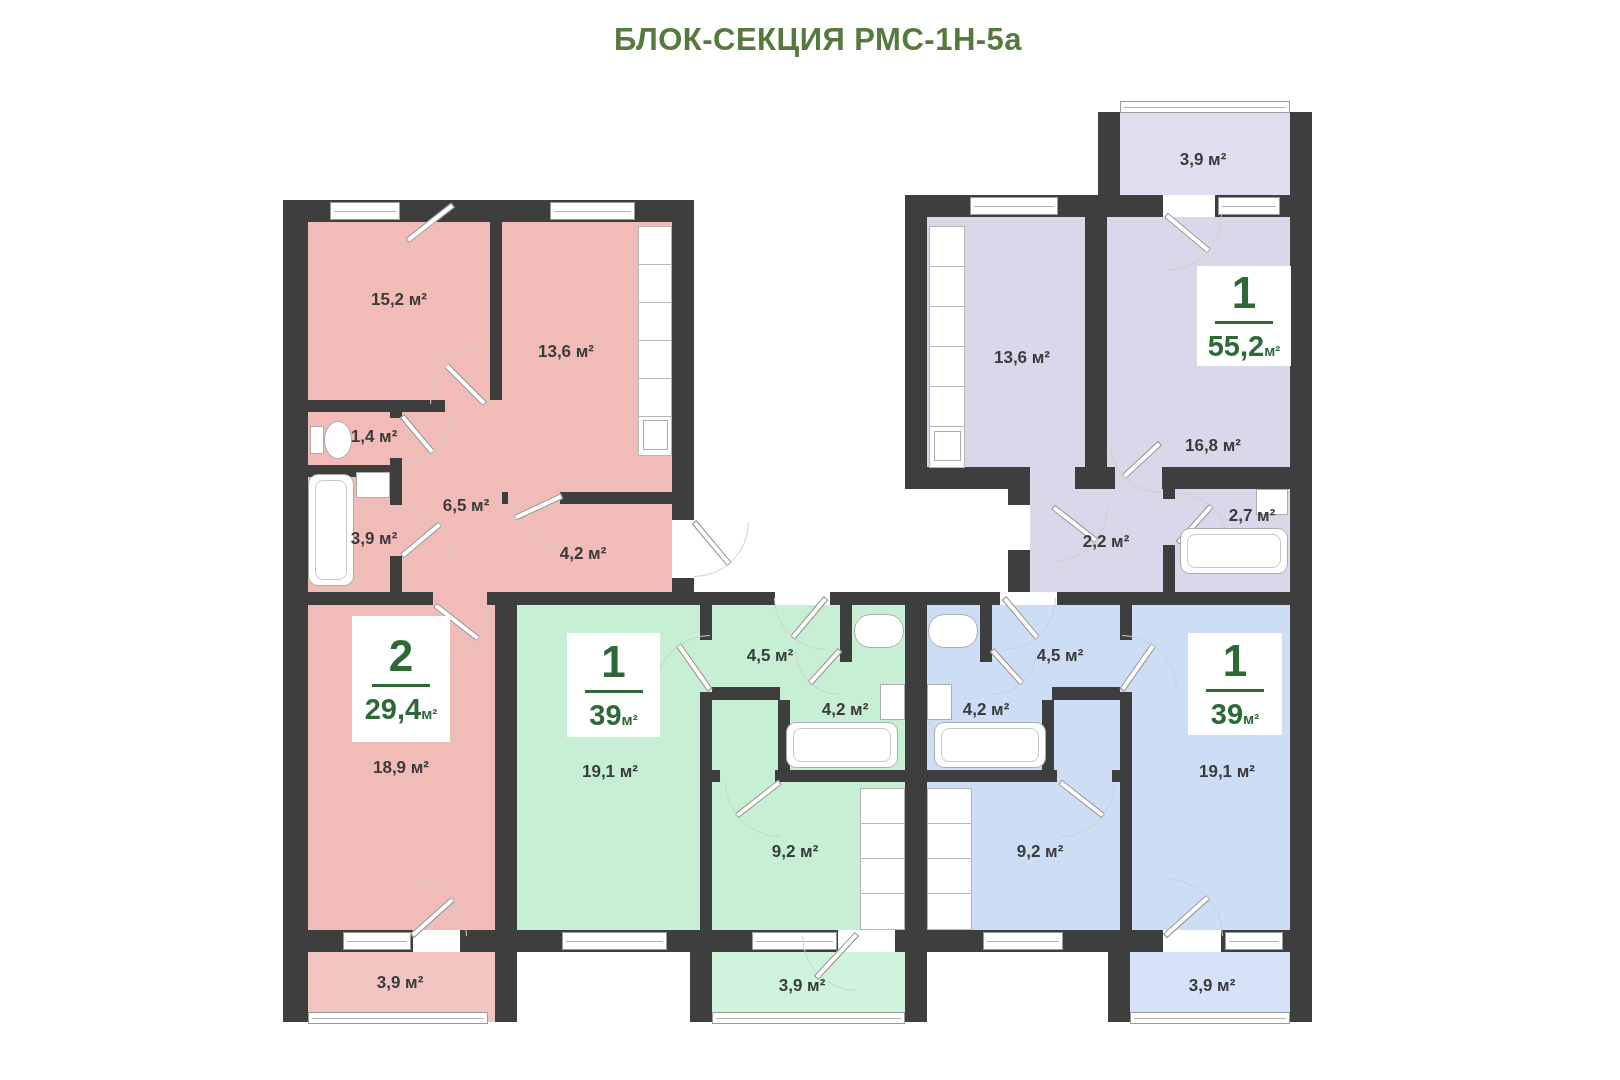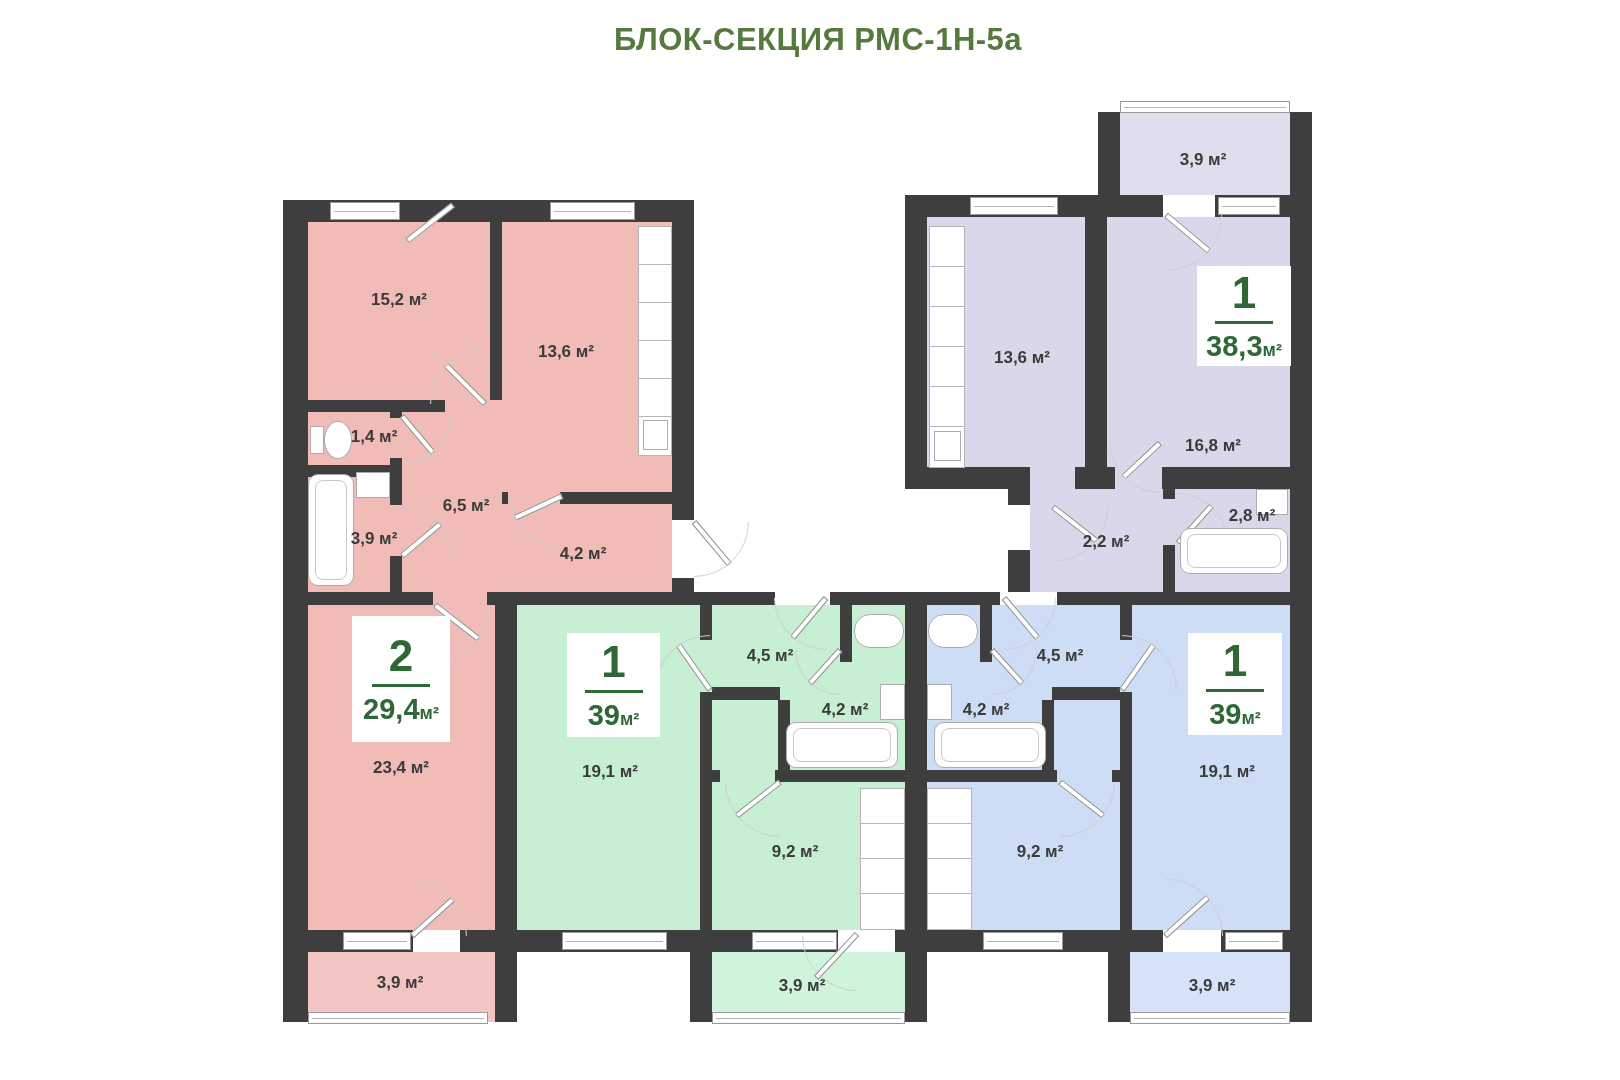--- a/index.html
+++ b/index.html
@@ -22,21 +22,21 @@
   .bowl{border-radius:50%;}
   .vanity{border-radius:16px;}
   .cell{position:absolute;background:#fff;border:1px solid #b6b6b6;box-sizing:border-box;}
   .room-label{position:absolute;transform:translate(-50%,-50%);font-size:17px;font-weight:600;
               color:#3b3b3b;white-space:nowrap;}
   .badge{position:absolute;background:#fff;display:flex;flex-direction:column;align-items:center;
          justify-content:center;}
   .badge .num{color:#2e6837;font-weight:700;font-size:44px;line-height:1;}
   .badge .sep{width:58px;height:3px;background:#2e6837;margin:6px 0 8px;}
   .badge .tot{color:#2e6837;font-weight:700;font-size:29px;line-height:1;}
-  .badge .tot .unit{font-size:18px;}
+  .badge .tot .unit{font-size:15px;}
 </style>
 </head>
 <body>
 
 <div id="canvas">
   <div class="title">БЛОК-СЕКЦИЯ РМС-1Н-5а</div>
   <div id="plan">
       <div class="floor" style="left: 283px; top: 200px; width: 404px; height: 405px; background: rgb(241, 187, 184);"></div>
       <div class="floor" style="left: 283px; top: 592px; width: 234px; height: 360px; background: rgb(241, 187, 184);"></div>
       <div class="floor" style="left: 283px; top: 952px; width: 225px; height: 70px; background: rgb(243, 197, 194);"></div>
@@ -235,51 +235,51 @@
       <div class="cell" style="left: 927px; top: 858px; width: 45px; height: 37px;"></div>
       <div class="cell" style="left: 927px; top: 893px; width: 45px; height: 37px;"></div>
       <div class="fx" style="left: 643px; top: 420px; width: 25px; height: 30px;"></div>
       <div class="fx" style="left: 934px; top: 431px; width: 27px; height: 30px;"></div>
       <div class="room-label" style="left: 399px; top: 300px;">15,2 м²</div>
       <div class="room-label" style="left: 566px; top: 352px;">13,6 м²</div>
       <div class="room-label" style="left: 374px; top: 437px;">1,4 м²</div>
       <div class="room-label" style="left: 374px; top: 539px;">3,9 м²</div>
       <div class="room-label" style="left: 466px; top: 506px;">6,5 м²</div>
       <div class="room-label" style="left: 583px; top: 554px;">4,2 м²</div>
-      <div class="room-label" style="left: 401px; top: 768px;">23,4 м²</div>
+      <div class="room-label" style="left: 401px; top: 768px;">18,9 м²</div>
       <div class="room-label" style="left: 400px; top: 983px;">3,9 м²</div>
       <div class="room-label" style="left: 610px; top: 772px;">19,1 м²</div>
       <div class="room-label" style="left: 770px; top: 656px;">4,5 м²</div>
       <div class="room-label" style="left: 845px; top: 710px;">4,2 м²</div>
       <div class="room-label" style="left: 795px; top: 852px;">9,2 м²</div>
       <div class="room-label" style="left: 802px; top: 986px;">3,9 м²</div>
       <div class="room-label" style="left: 1203px; top: 160px;">3,9 м²</div>
       <div class="room-label" style="left: 1022px; top: 358px;">13,6 м²</div>
       <div class="room-label" style="left: 1213px; top: 446px;">16,8 м²</div>
       <div class="room-label" style="left: 1106px; top: 542px;">2,2 м²</div>
-      <div class="room-label" style="left: 1252px; top: 516px;">2,8 м²</div>
+      <div class="room-label" style="left: 1252px; top: 516px;">2,7 м²</div>
       <div class="room-label" style="left: 1060px; top: 656px;">4,5 м²</div>
       <div class="room-label" style="left: 986px; top: 710px;">4,2 м²</div>
       <div class="room-label" style="left: 1040px; top: 852px;">9,2 м²</div>
       <div class="room-label" style="left: 1227px; top: 772px;">19,1 м²</div>
       <div class="room-label" style="left: 1212px; top: 986px;">3,9 м²</div>
       <div class="badge" style="left: 352px; top: 616px; width: 98px; height: 126px;">
         <div class="num">2</div>
         <div class="sep"></div>
         <div class="tot"><span>29,4</span><span class="unit">м²</span></div>
       </div>
       <div class="badge" style="left: 567px; top: 633px; width: 93px; height: 104px;">
         <div class="num">1</div>
         <div class="sep"></div>
         <div class="tot"><span>39</span><span class="unit">м²</span></div>
       </div>
       <div class="badge" style="left: 1197px; top: 266px; width: 94px; height: 100px;">
         <div class="num">1</div>
         <div class="sep"></div>
-        <div class="tot"><span>38,3</span><span class="unit">м²</span></div>
+        <div class="tot"><span>55,2</span><span class="unit">м²</span></div>
       </div>
       <div class="badge" style="left: 1188px; top: 633px; width: 94px; height: 102px;">
         <div class="num">1</div>
         <div class="sep"></div>
         <div class="tot"><span>39</span><span class="unit">м²</span></div>
       </div>
     </div>
 </div>
 
 </body></html>

